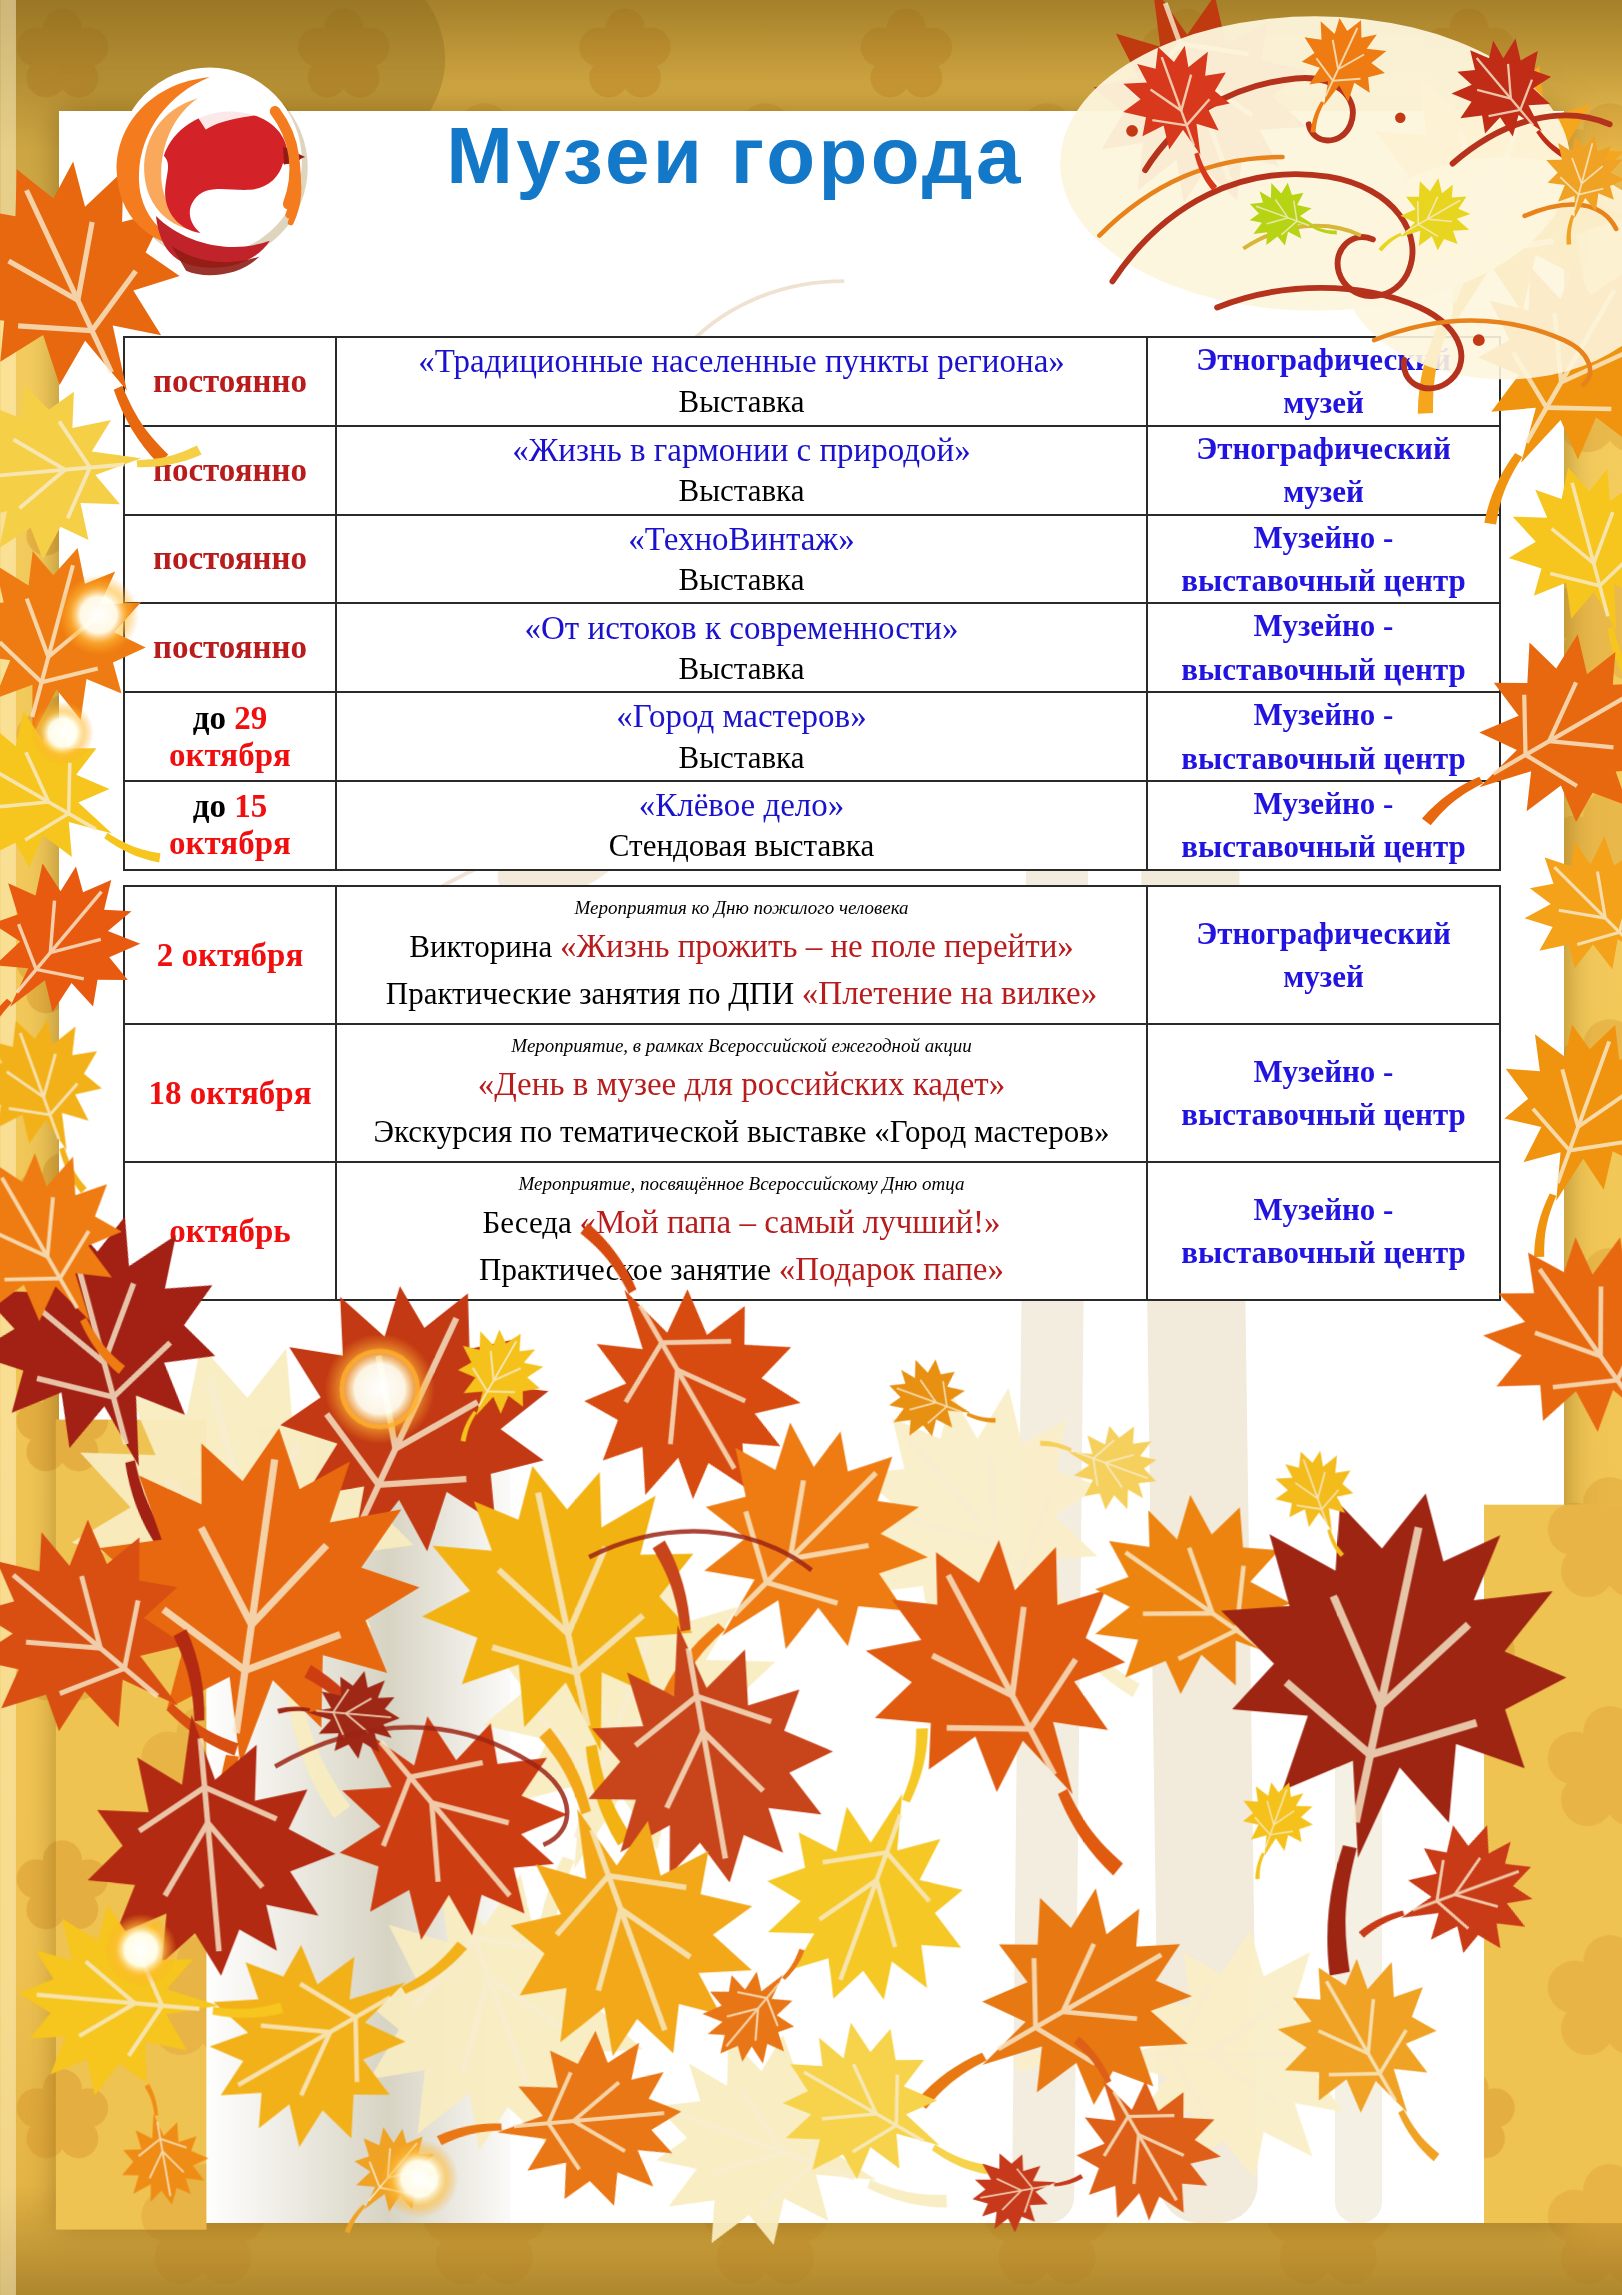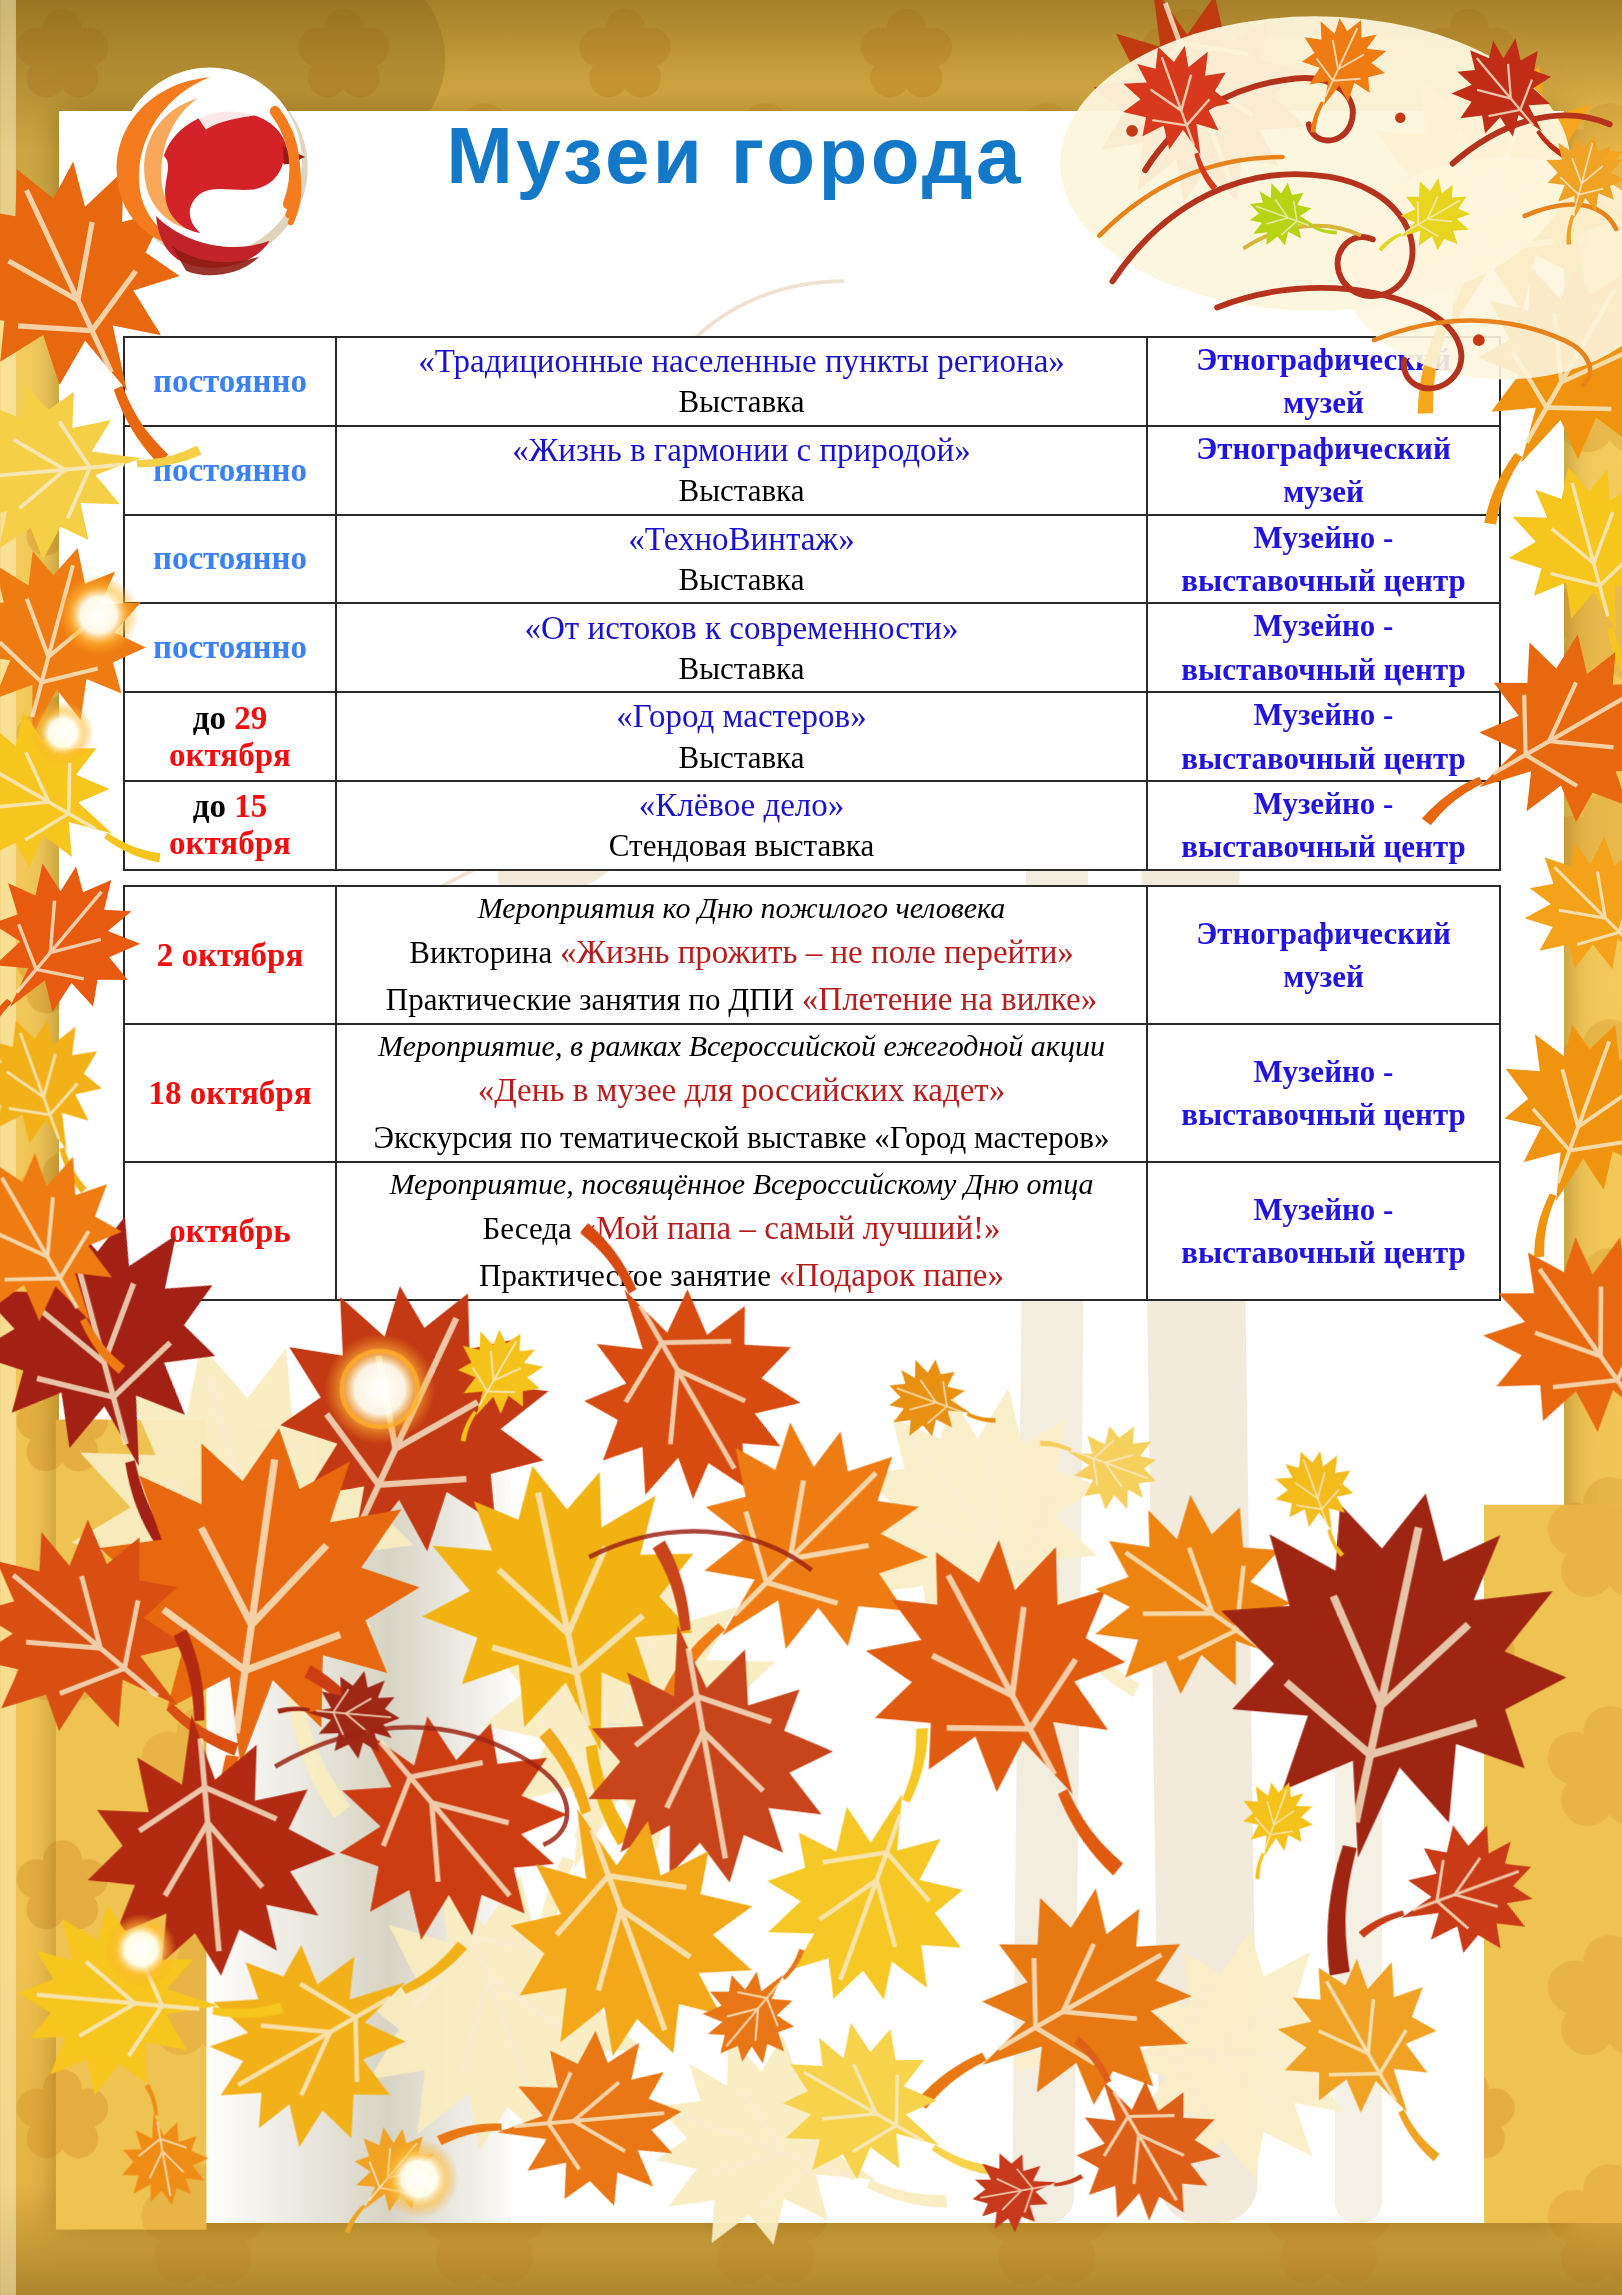--- a/index.html
+++ b/index.html
@@ -30,26 +30,26 @@
   .ptable td{border:2px solid #2a2a2a;text-align:center;vertical-align:middle;padding:0 9.2px;overflow:hidden;}
   #exhibitions-table{top:336px;}
   #events-table{top:885px;}
   .col-date{width:212px;}
   .col-main{width:811px;}
   .col-venue{width:353px;}
   #exhibitions-table tr{height:76px;}
   #events-table tr{height:138px;}
 
   .date-pre{color:#000000;font-weight:bold;font-size:33px;}
-  .date-blue{color:#3b82f6;font-weight:bold;font-size:33px;}
+  .date-blue{color:#b91c1c;font-weight:bold;font-size:33px;}
   .date-red{color:#f00e0e;font-weight:bold;font-size:33px;}
   .ex-title{color:#1a12cc;font-weight:normal;font-size:33px;line-height:1.12;}
   .ex-sub{color:#000;font-size:31px;line-height:1.1;margin-top:5.2px;}
   .venue{color:#2214e0;font-weight:bold;font-size:31px;line-height:1.4;}
-  .ev-italic{color:#000;font-style:italic;font-size:30px;line-height:1.15;}
+  .ev-italic{color:#000;font-style:italic;font-size:19px;line-height:1.15;}
   .ev-line{color:#000;font-size:31px;line-height:1.15;margin-top:9.2px;}
   .ev-blue{color:#b91c1c;font-weight:normal;font-size:33px;}
 </style>
 </head>
 <body>
 
 <svg id="bg-svg" xmlns="http://www.w3.org/2000/svg" viewBox="0 0 2480 3508" width="1623" height="2295">
   <defs>
     <g id="flower">
       <circle cx="0" cy="-42" r="30"></circle>

